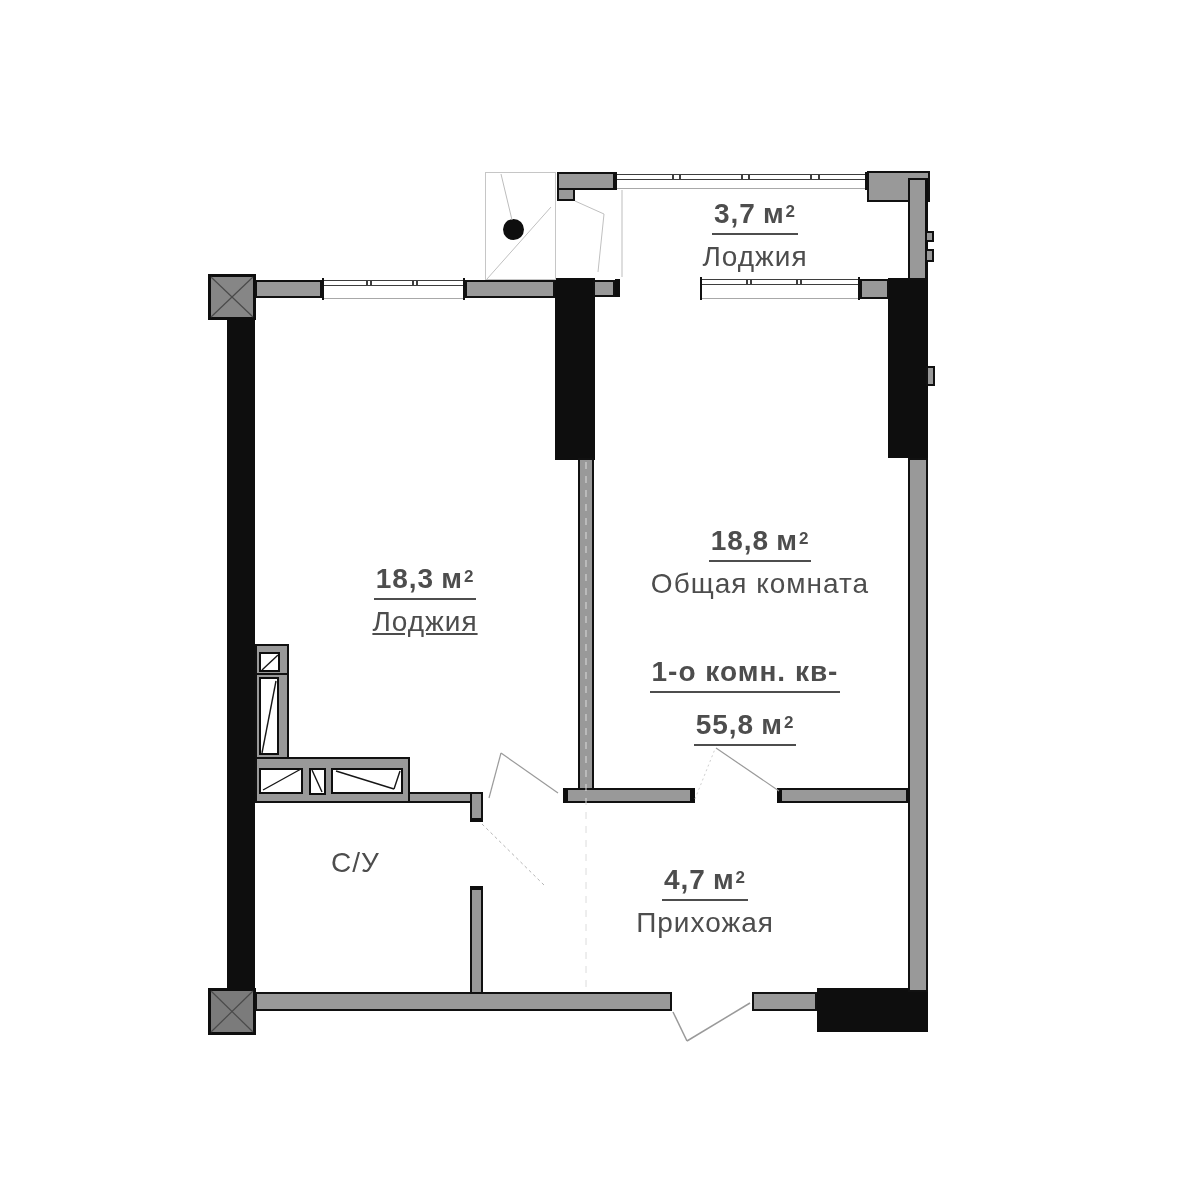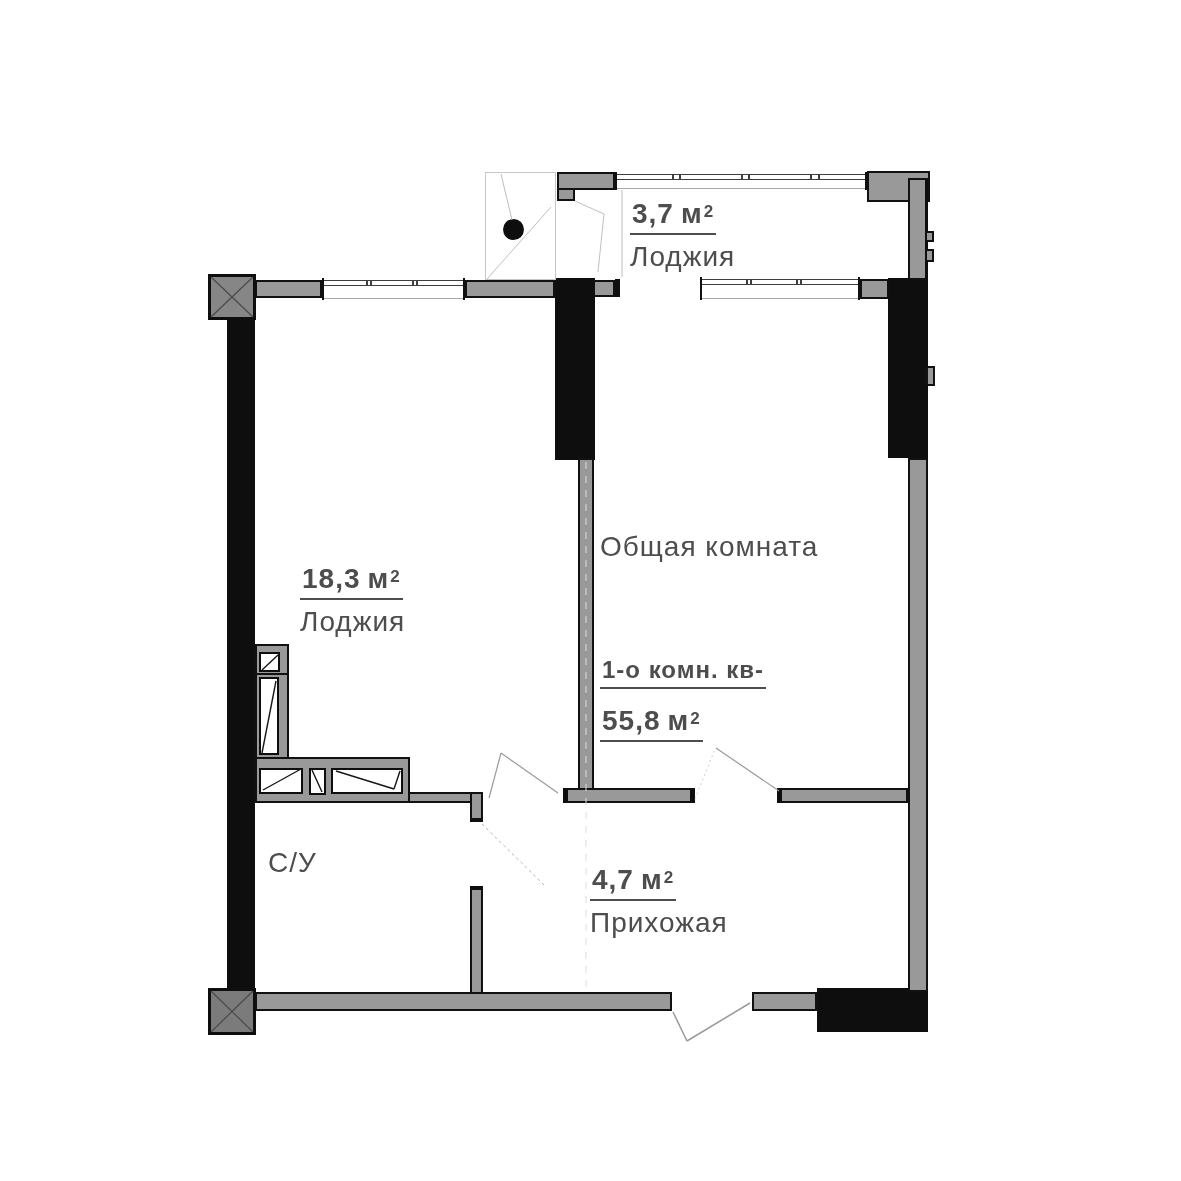--- a/index.html
+++ b/index.html
@@ -14,21 +14,21 @@
   .col.dark{background:#7b7b7b;}
   .win{background:#ffffff;border-left:2px solid #111;border-right:2px solid #111;}
   .win .l1,.win .l2{position:absolute;left:0;right:0;height:1px;background:#3e3e3e;}
   .win .l1{top:2px;} .win .l2{top:7px;}
   .win .sill{position:absolute;left:0;right:0;bottom:1px;height:1px;background:#a8a8a8;}
   .win .tick{position:absolute;top:2px;width:2px;height:6px;background:#3e3e3e;}
   .whitebox{background:#fff;border:2px solid #0e0e0e;}
   .outline-light{border:1px solid #c6c6c6;background:transparent;}
   .round{border-radius:50%;}
   svg.overlay{position:absolute;left:0;top:0;pointer-events:none;}
-  .room-label{position:absolute;text-align:left;color:#4d4d4d;}
+  .room-label{position:absolute;text-align:center;color:#4d4d4d;}
   .room-label .area{font-size:28px;font-weight:700;letter-spacing:1px;}
   .room-label .area .u{display:inline-block;border-bottom:2px solid #4d4d4d;padding:0 2px 3px 2px;}
   .room-label .rname{font-size:28px;margin-top:6px;letter-spacing:1px;}
   .room-label sup{font-size:17px;vertical-align:6px;margin-left:1px;}
   .room-label .unit{margin-left:7px;}
 </style>
 </head>
 <body>
 
 <div id="canvas">
@@ -157,29 +157,30 @@
       <line x1="394" y1="789" x2="400" y2="771"></line>
     </g>
   </svg>
 
   <div class="room-label" style="left:630px;top:198px;width:250px;">
     <div class="area"><span class="u"><span>3,7</span><span class="unit">м</span><sup>2</sup></span></div>
     <div class="rname">Лоджия</div>
   </div>
 
   <div class="room-label" style="left:600px;top:525px;width:320px;">
+    <div class="area"><span class="u"><span>18,8</span><span class="unit">м</span><sup>2</sup></span></div>
     <div class="rname">Общая комната</div>
   </div>
 
   <div class="room-label" style="left:600px;top:656px;width:290px;">
-    <div class="area" style="font-size:24px;"><span class="u">1-о комн. кв-</span></div>
+    <div class="area" style="font-size:28px;"><span class="u">1-о комн. кв-</span></div>
     <div class="area" style="margin-top:16px;"><span class="u"><span>55,8</span><span class="unit">м</span><sup>2</sup></span></div>
   </div>
 
-  <div class="room-label" style="left:300px;top:563px;width:250px;">
+  <div class="room-label" style="left:300px;top:563px;width:250px;text-decoration:underline;">
     <div class="area"><span class="u"><span>18,3</span><span class="unit">м</span><sup>2</sup></span></div>
     <div class="rname">Лоджия</div>
   </div>
 
   <div class="room-label" style="left:268px;top:841px;width:175px;">
     <div class="rname">С/У</div>
   </div>
 
   <div class="room-label" style="left:590px;top:864px;width:230px;">
     <div class="area"><span class="u"><span>4,7</span><span class="unit">м</span><sup>2</sup></span></div>

